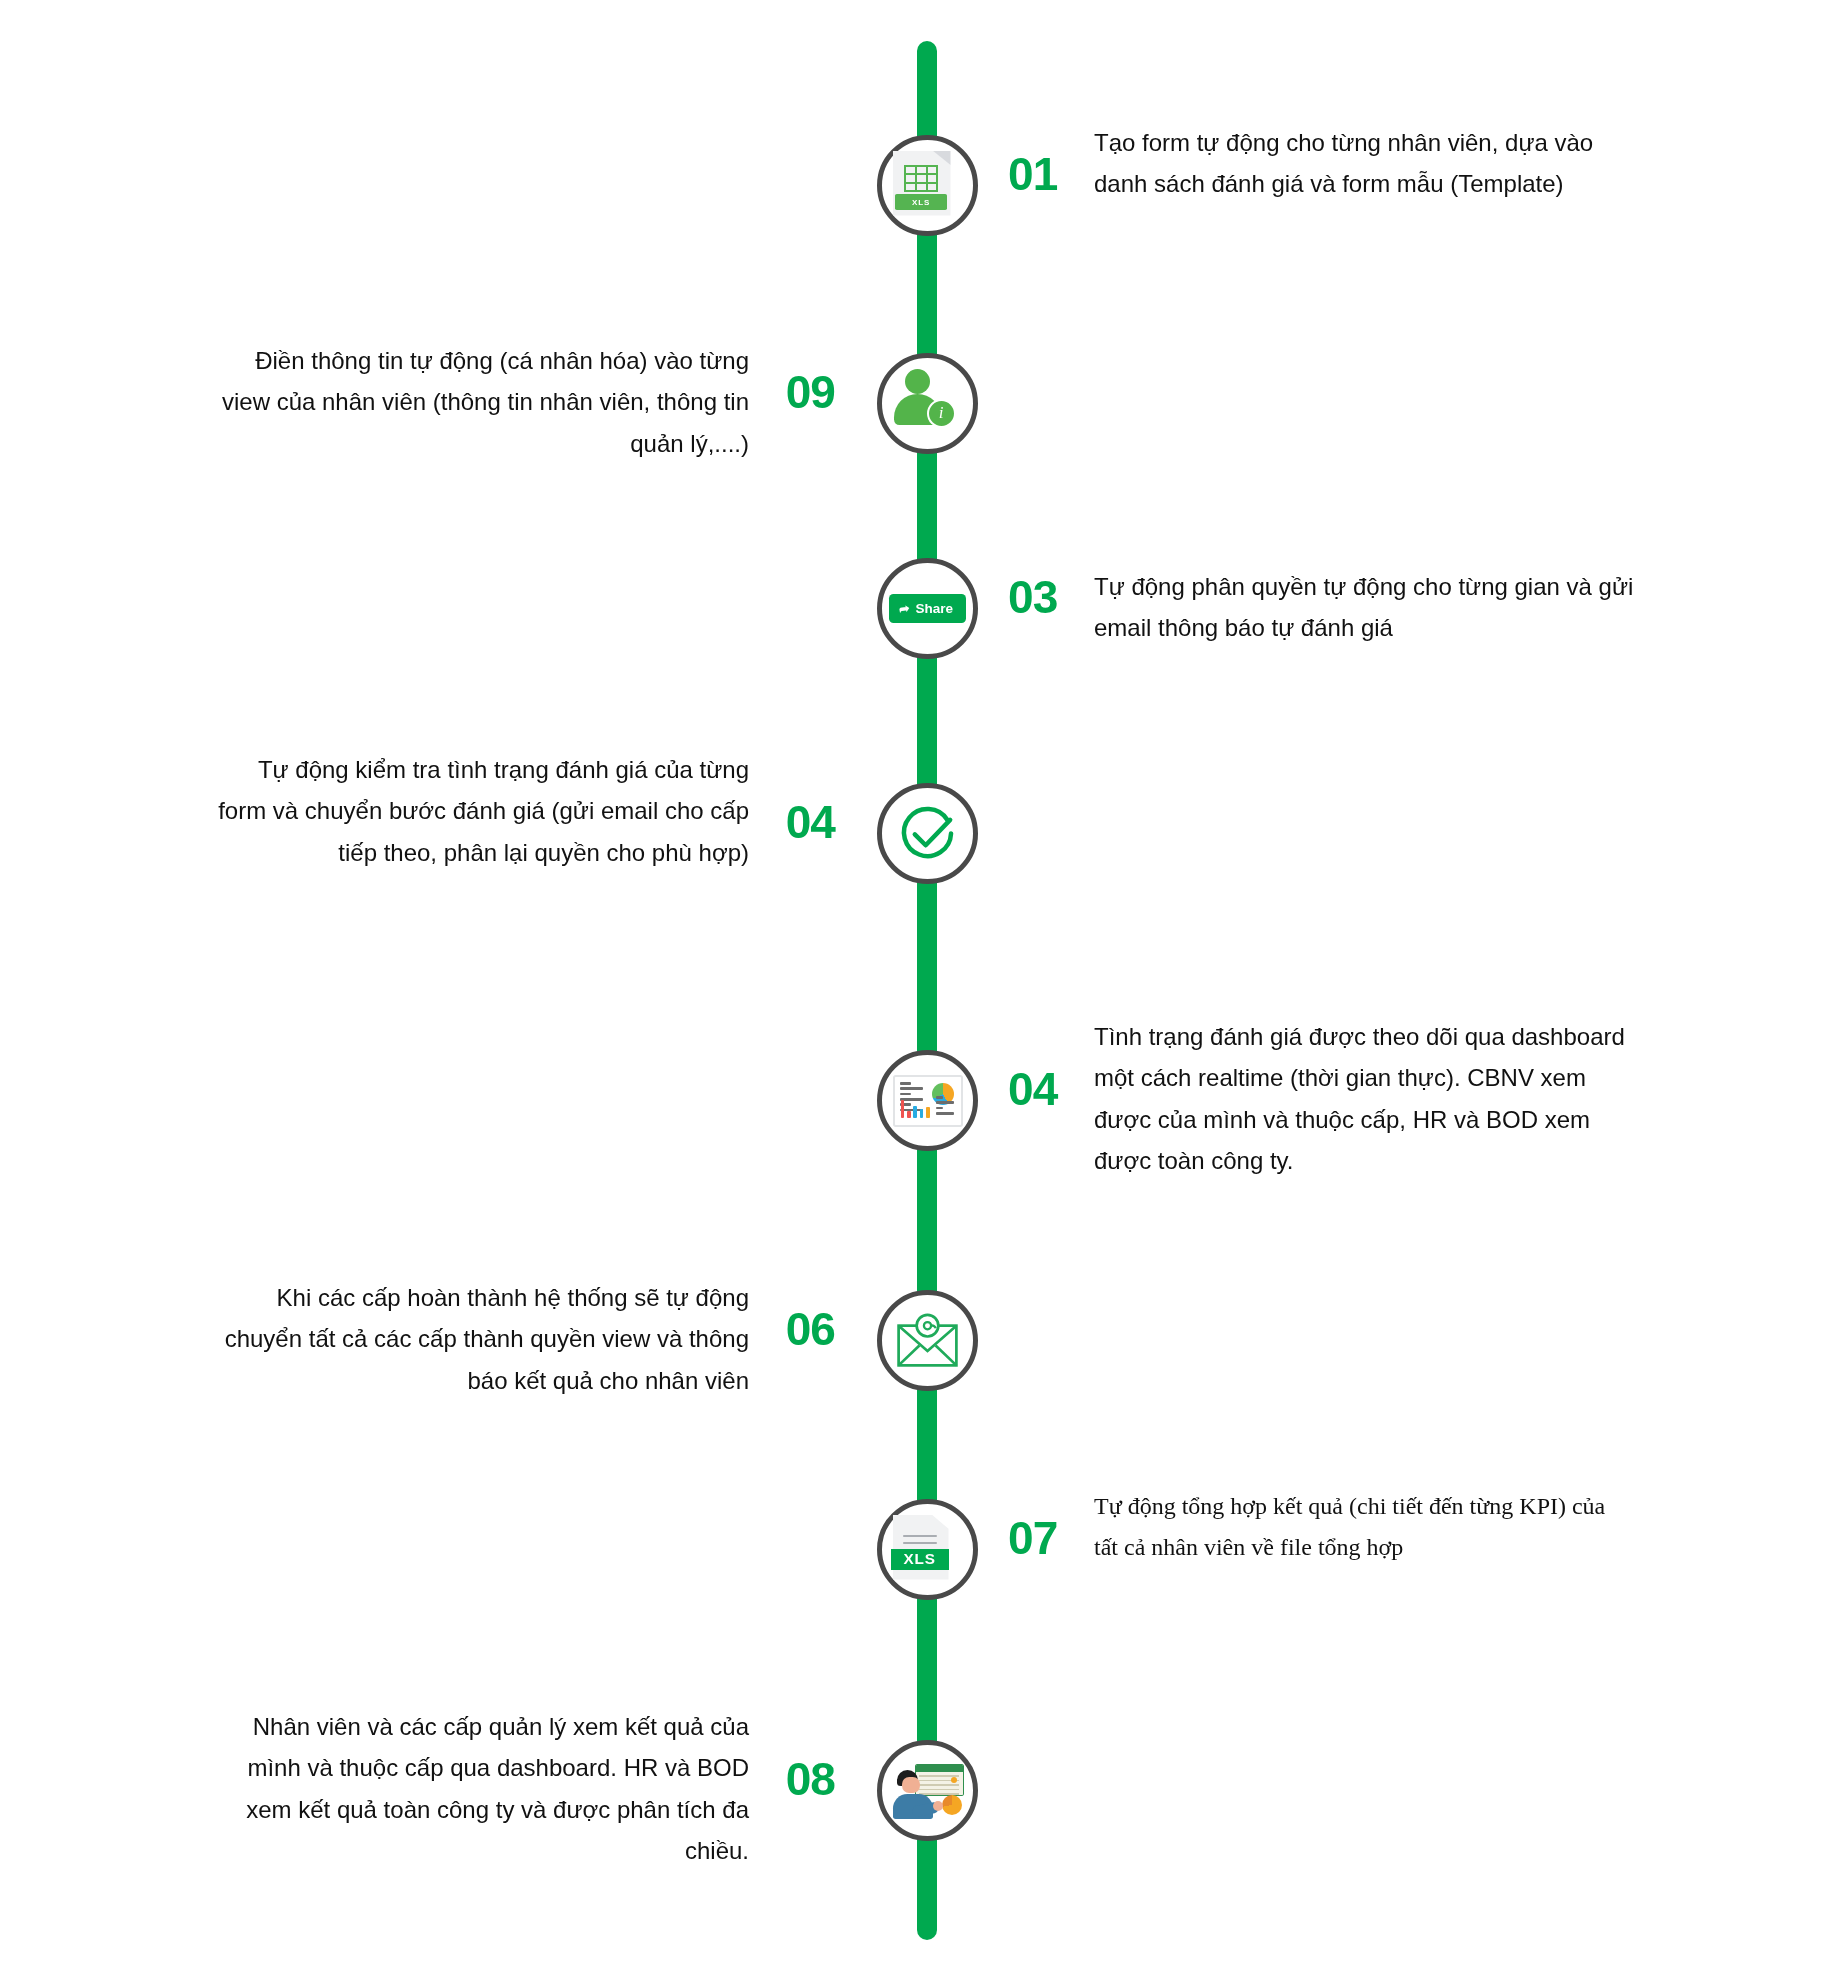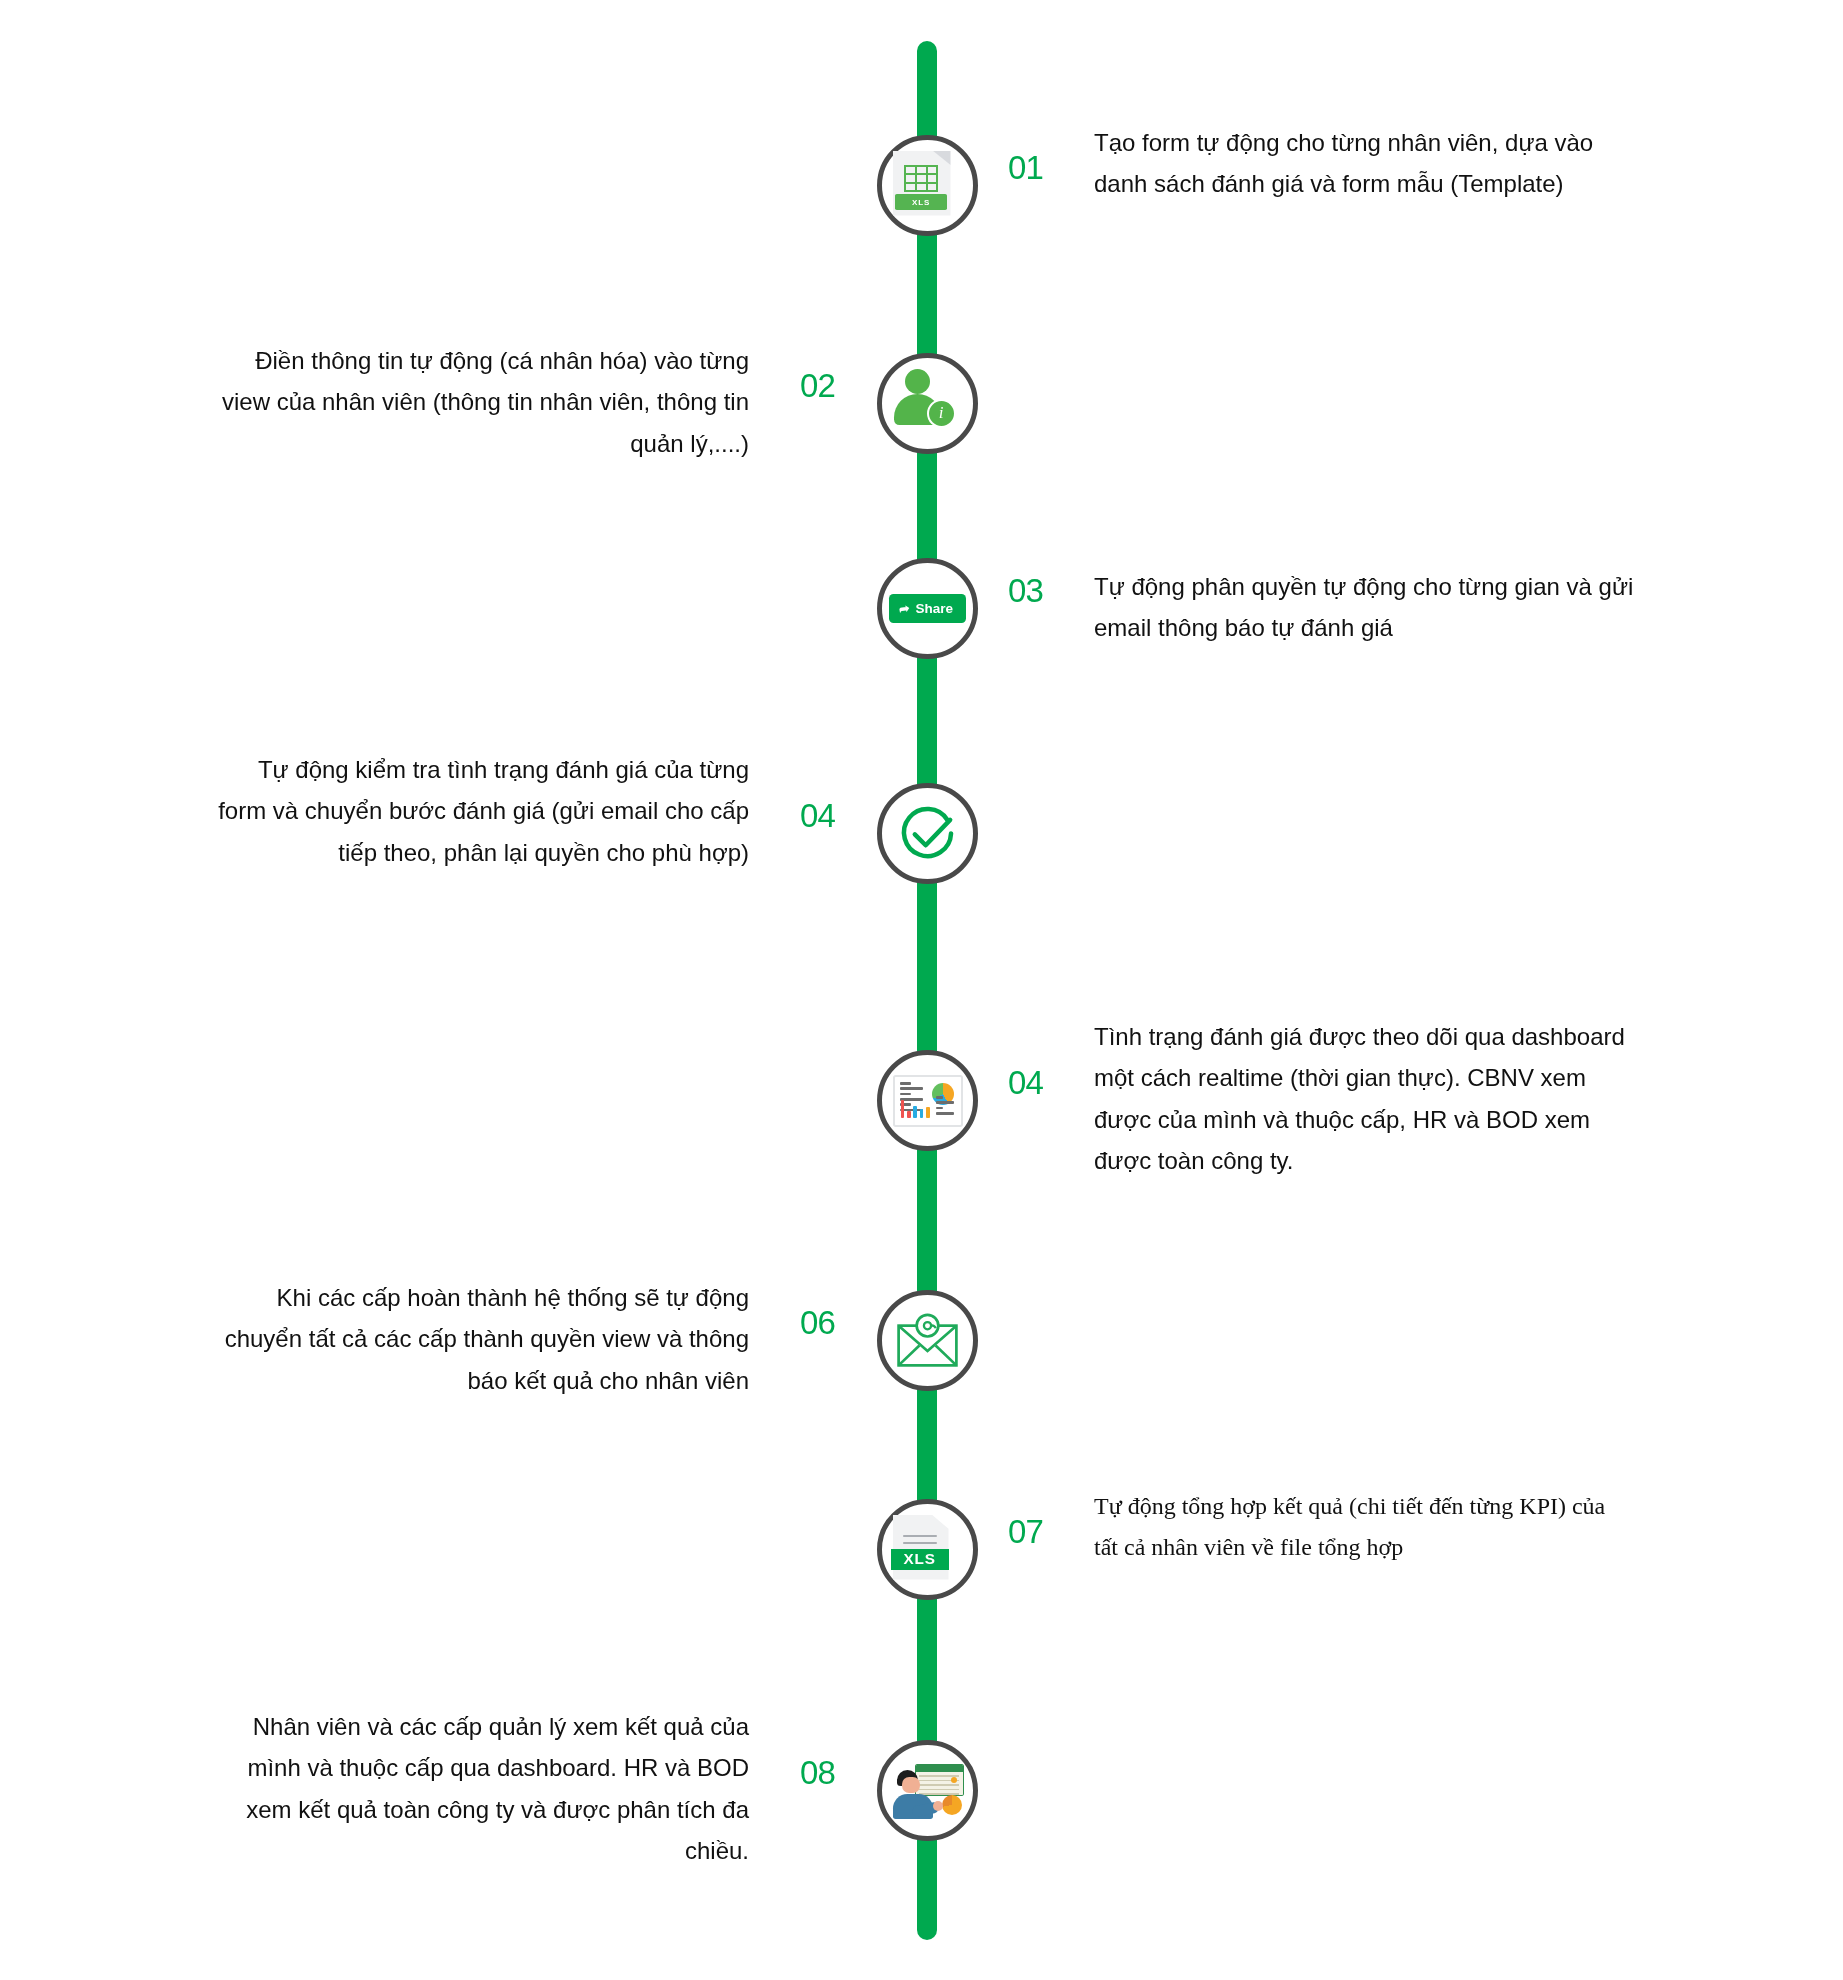--- a/index.html
+++ b/index.html
@@ -44,22 +44,22 @@
     border-radius: 50%;
     background: #ffffff;
     display: flex;
     align-items: center;
     justify-content: center;
     z-index: 3;
   }
   .num {
     position: absolute;
     top: -34px;
-    font-size: 33px;
-    font-weight: normal;
+    font-size: 46px;
+    font-weight: bold;
     color: #00A94F;
     letter-spacing: -0.9px;
     line-height: 1;
   }
   .num.right-side { left: 1008px; }
   .num.left-side  { right: 1008px; }
 
   .desc {
     position: absolute;
     width: 540px;
@@ -310,21 +310,21 @@
   <div class="step" style="top:403px;">
     <div class="node">
       <div class="icon-wrap">
         <div class="person-info">
           <div class="head"></div>
           <div class="body"></div>
           <div class="badge">i</div>
         </div>
       </div>
     </div>
-    <div class="num left-side">02</div>
+    <div class="num left-side">09</div>
     <div class="desc left-side" style="top:-63px;">Điền thông tin tự động (cá nhân hóa) vào từng view của nhân viên (thông tin nhân viên, thông tin quản lý,....)</div>
   </div>
 
   <div class="step" style="top:608px;">
     <div class="node">
       <div class="share-btn">
         <span class="arrow">➦</span>
         <span>Share</span>
       </div>
     </div>

